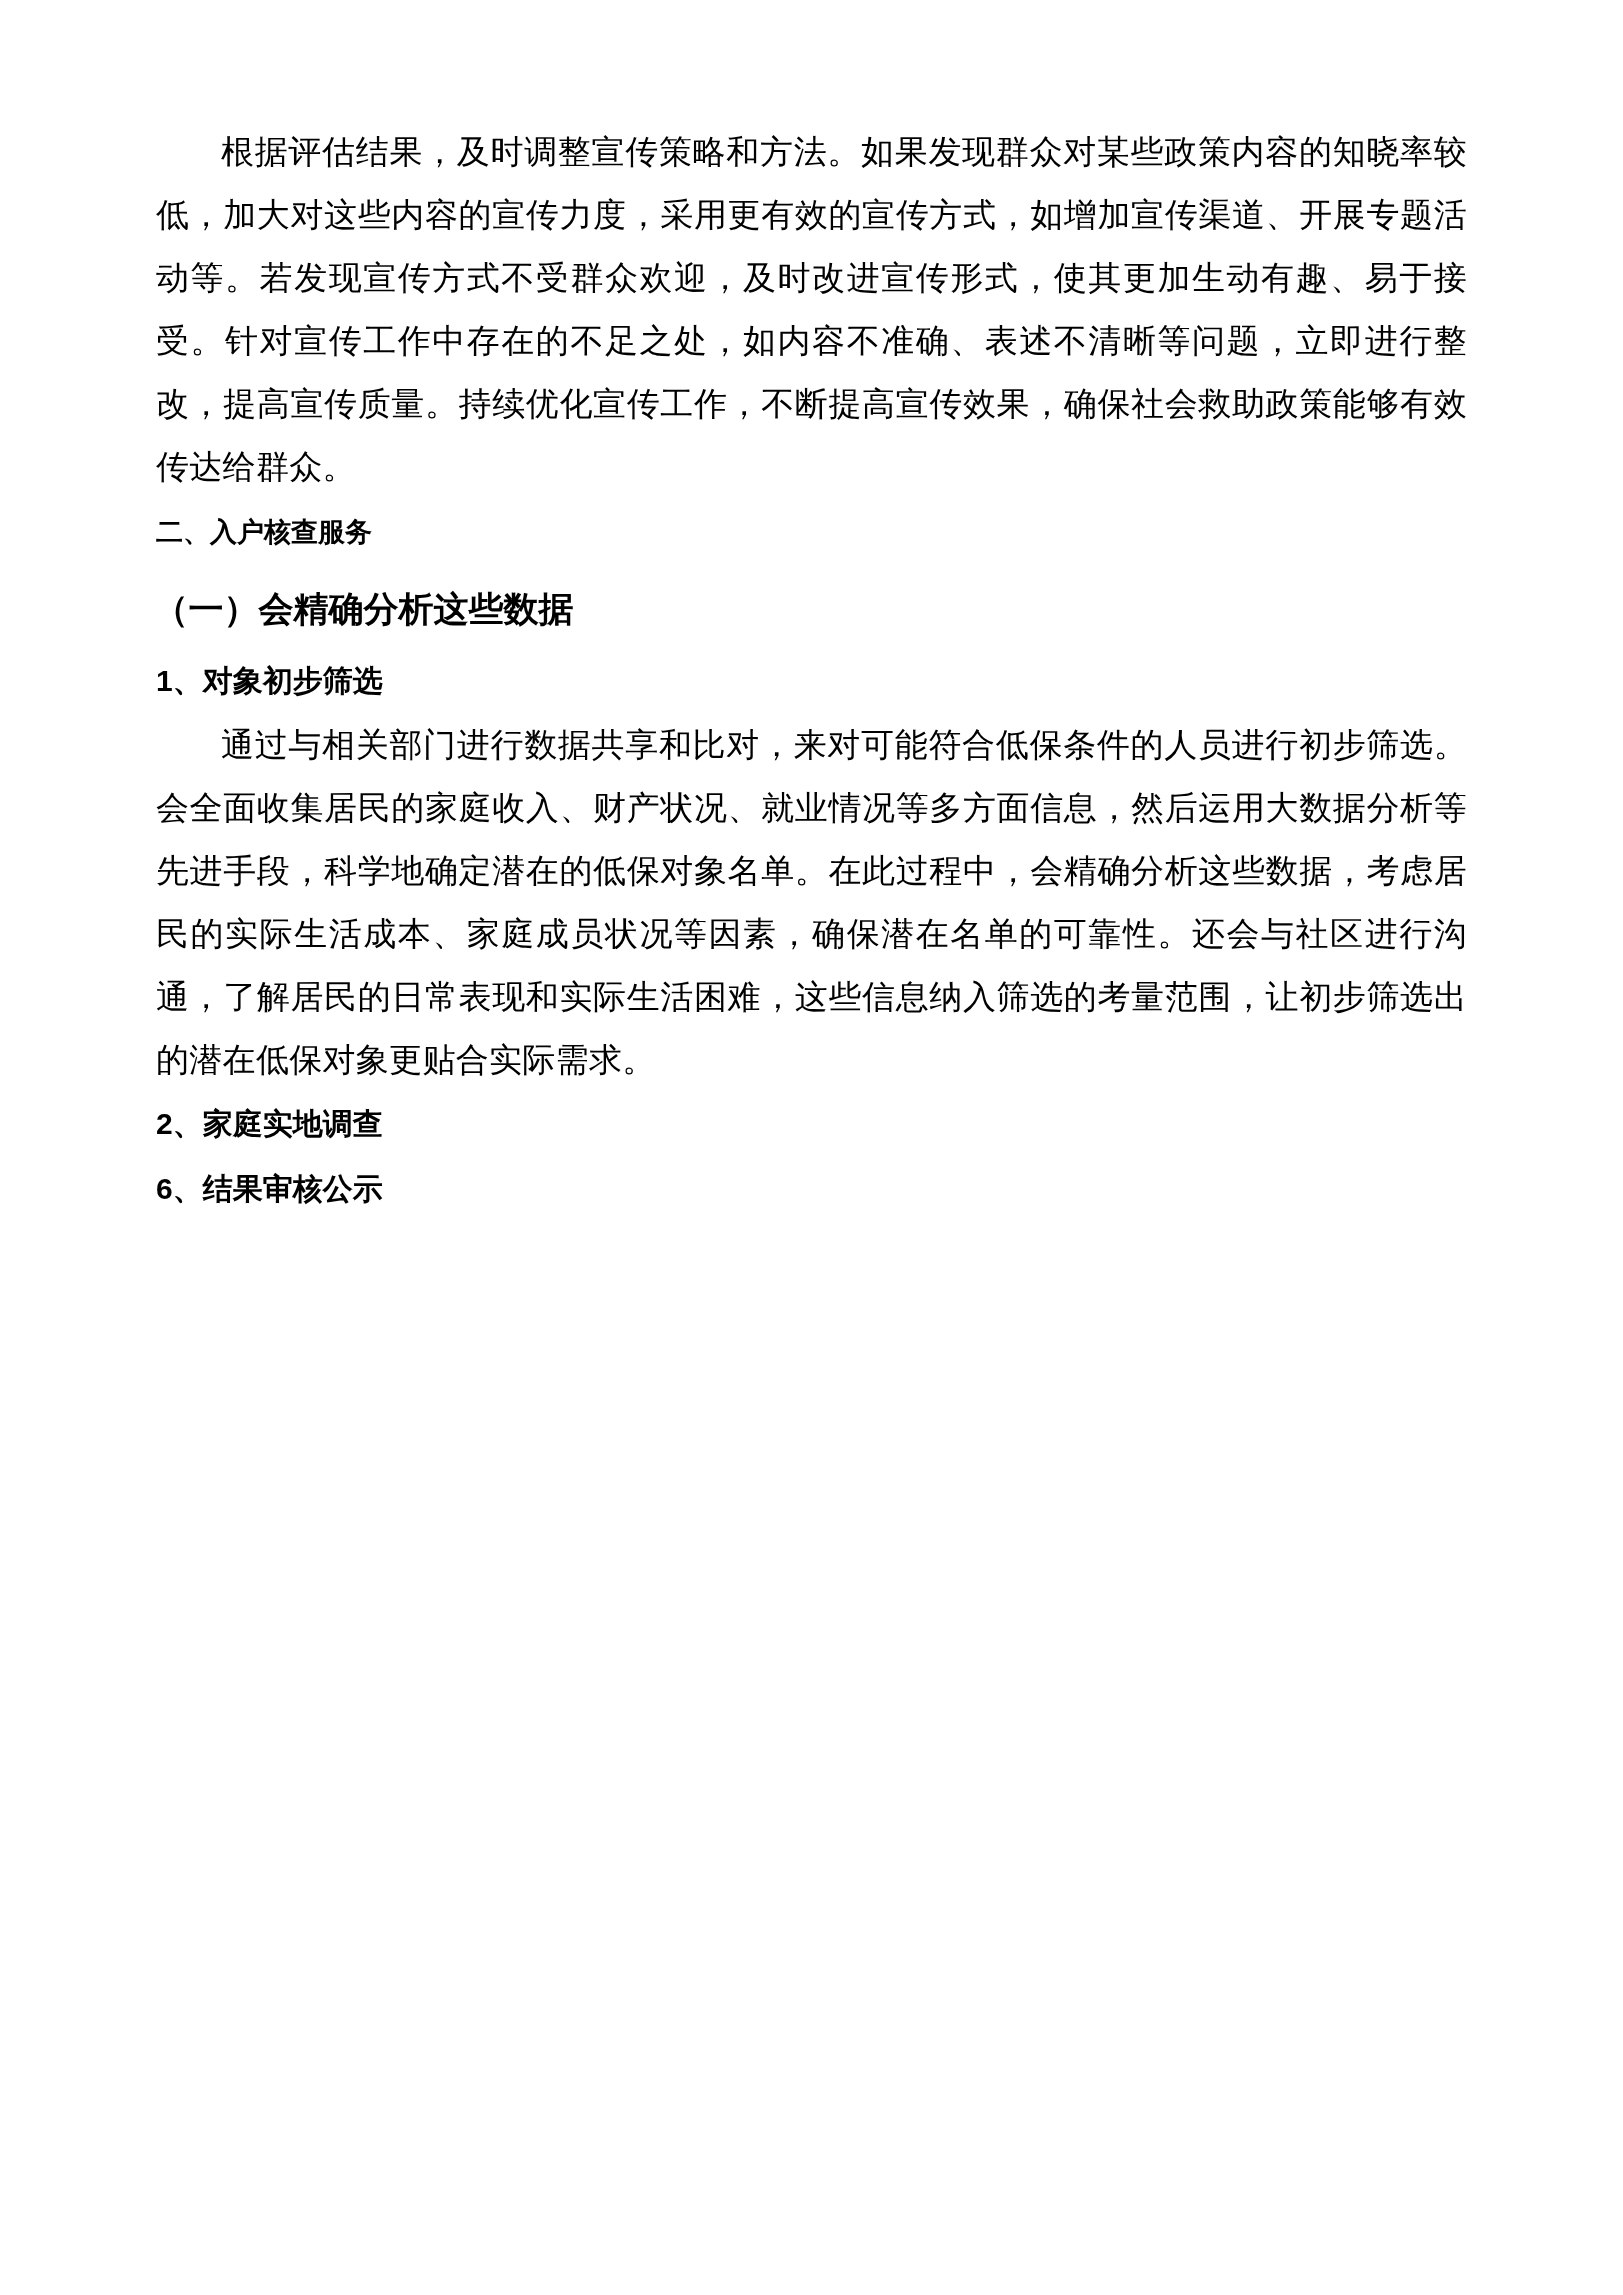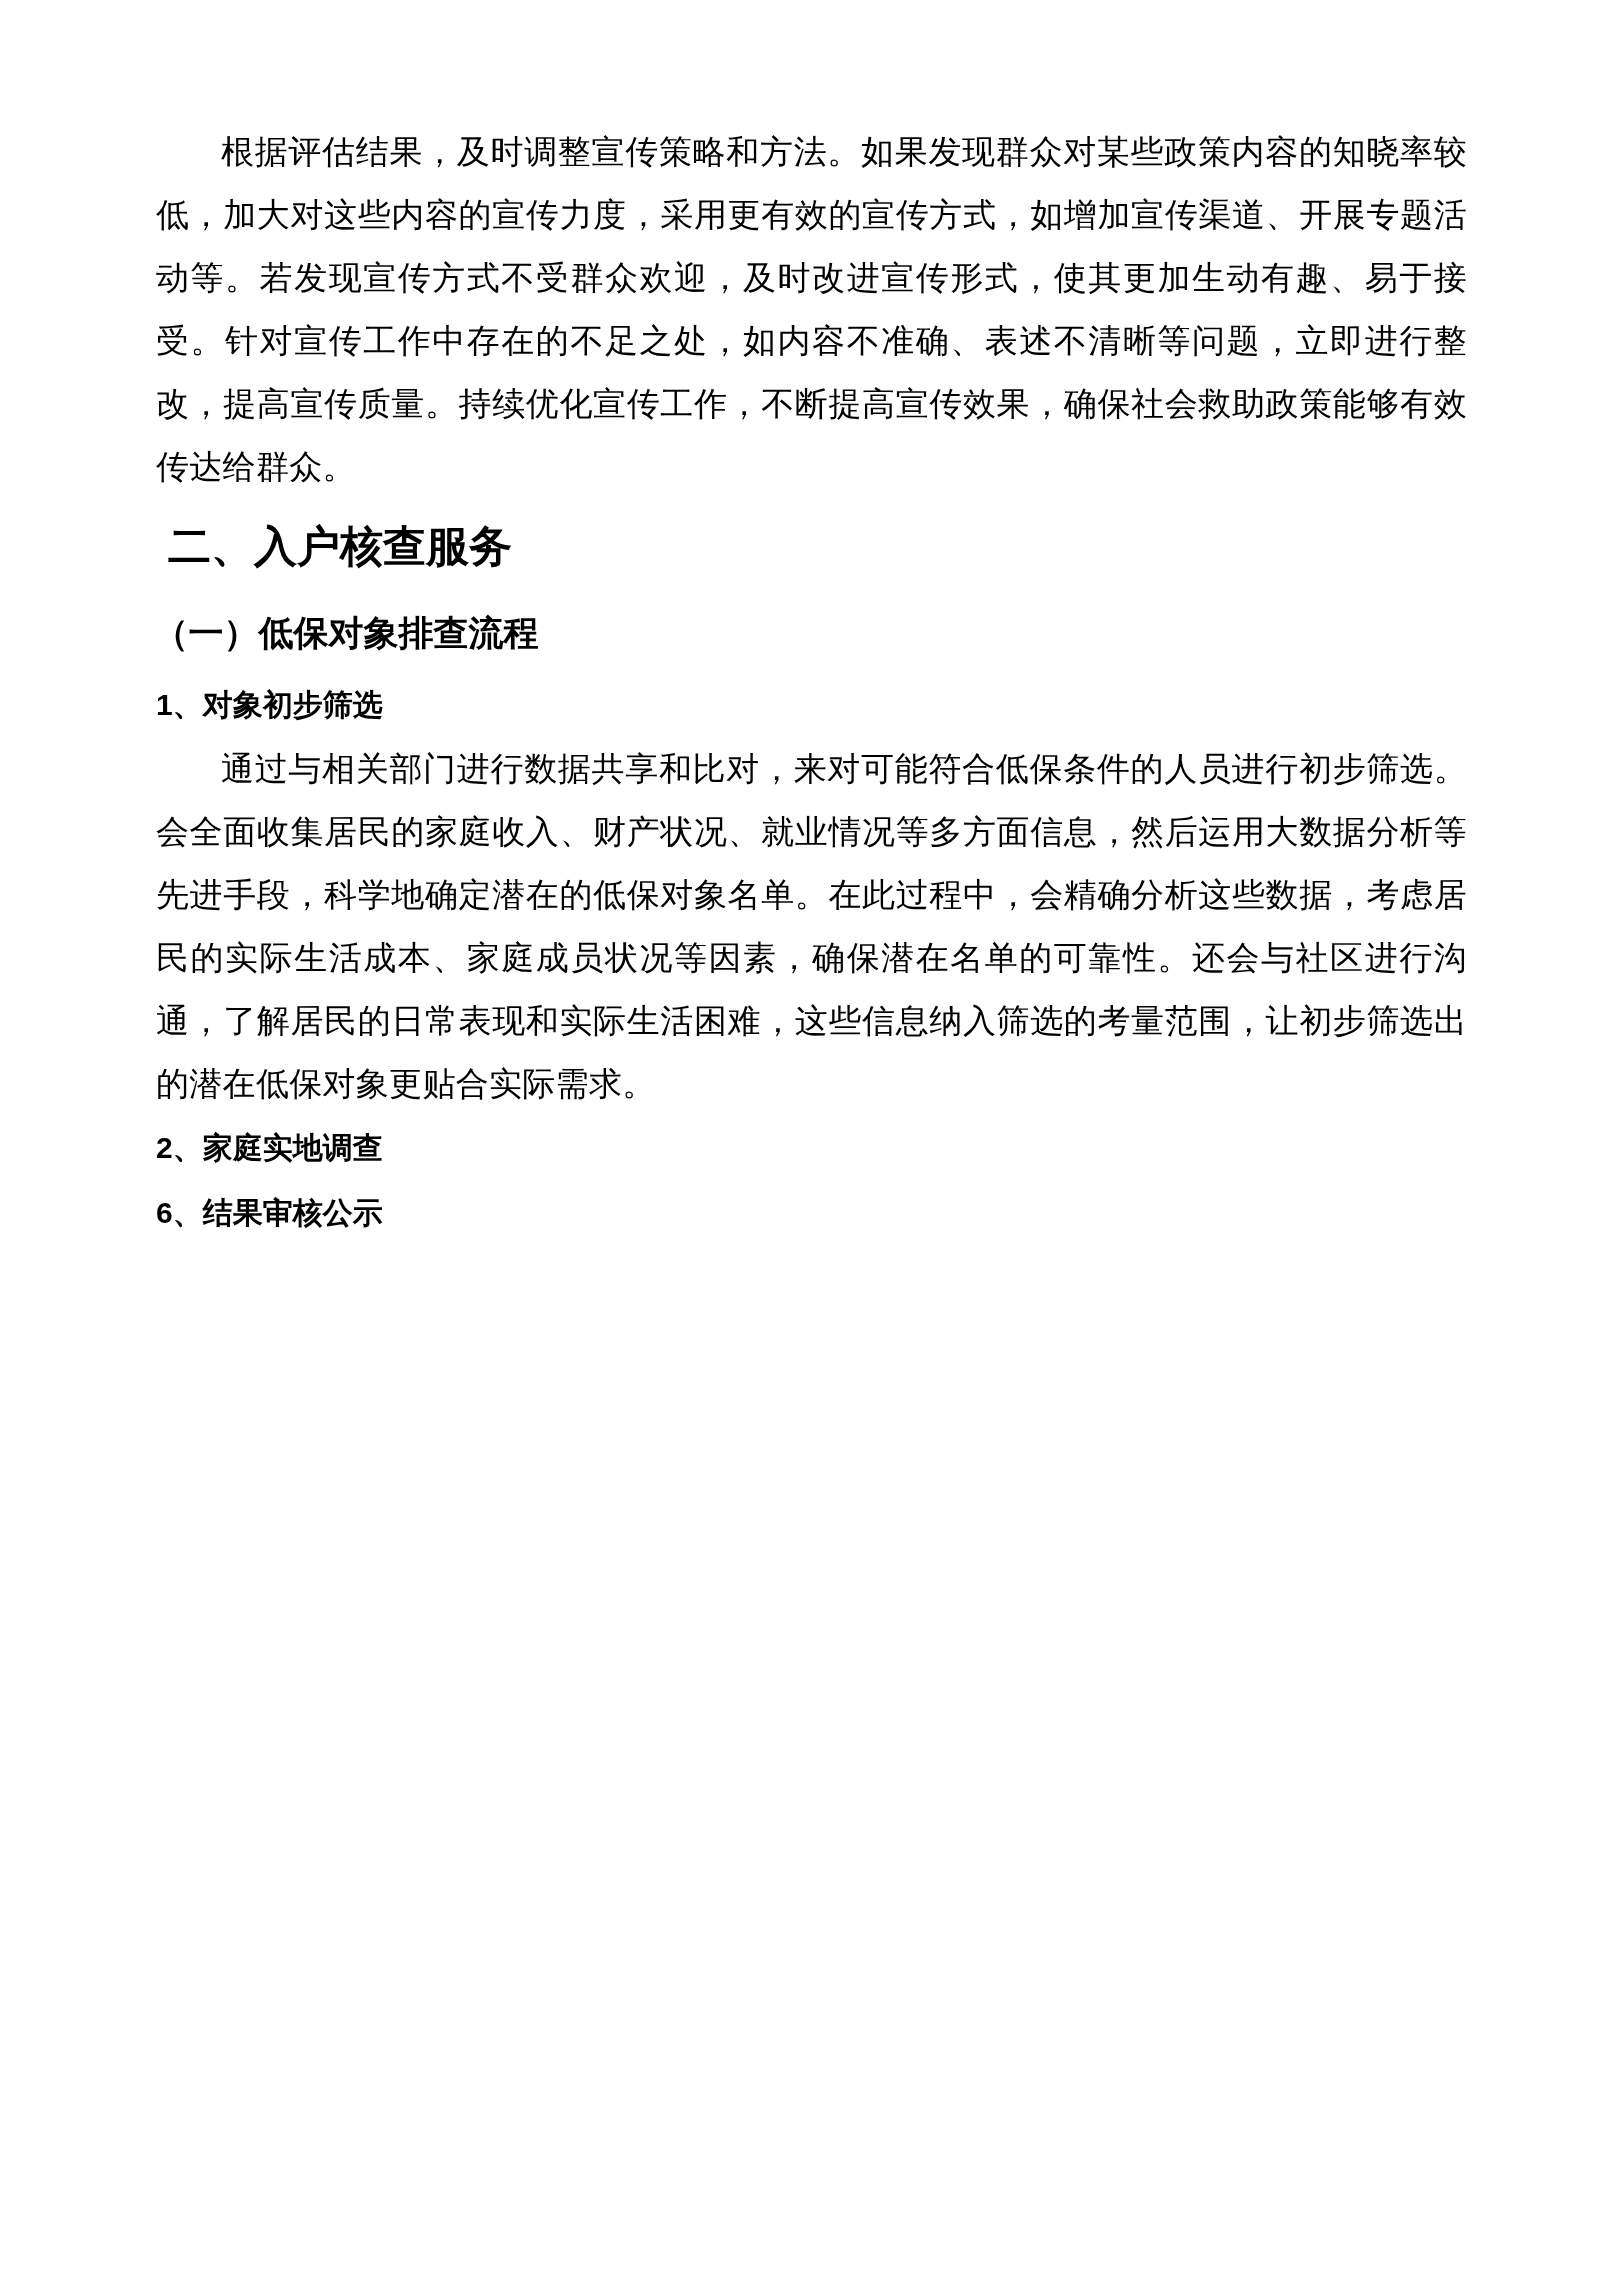--- a/index.html
+++ b/index.html
@@ -7,41 +7,41 @@
     .page {
       position: absolute; left: 156px; top: 120px; width: 1311px;
       font-family: "DejaVu Serif", "Liberation Serif", serif;
       color: #000000;
     }
     .p {
       font-size: 33px; line-height: 63px; text-align: justify;
       text-indent: 65px; margin: 0; letter-spacing: 0.3px;
     }
     .h1 {
-      font-family: Liberation Serif, serif;
-      font-weight: bold; font-size: 43px; line-height: 73px; margin: 12px;
+      font-family: Liberation Mono, monospace;
+      font-weight: bold; font-size: 27px; line-height: 73px; margin: 0;
     }
     .h2 {
       font-family: "DejaVu Sans", "Liberation Sans", sans-serif;
       font-weight: bold; font-size: 35px; line-height: 77px; margin: 0 0 0 -2.6px;
     }
     .h3 {
       font-family: Liberation Sans, sans-serif;
       font-weight: bold; font-size: 30px; line-height: 65px; margin: 0;
     }
   </style>
 </head>
 <body>
 
 <div class="page">
   <p class="p">根据评估结果，及时调整宣传策略和方法。如果发现群众对某些政策内容的知晓率较低，加大对这些内容的宣传力度，采用更有效的宣传方式，如增加宣传渠道、开展专题活动等。若发现宣传方式不受群众欢迎，及时改进宣传形式，使其更加生动有趣、易于接受。针对宣传工作中存在的不足之处，如内容不准确、表述不清晰等问题，立即进行整改，提高宣传质量。持续优化宣传工作，不断提高宣传效果，确保社会救助政策能够有效传达给群众。</p>
 
   <h1 class="h1">二、入户核查服务</h1>
 
-  <h2 class="h2">（一）低保对象排查流程</h2>
+  <h2 class="h2">（一）会精确分析这些数据</h2>
 
   <h3 class="h3">1、对象初步筛选</h3>
   <p class="p">通过与相关部门进行数据共享和比对，来对可能符合低保条件的人员进行初步筛选。会全面收集居民的家庭收入、财产状况、就业情况等多方面信息，然后运用大数据分析等先进手段，科学地确定潜在的低保对象名单。在此过程中，会精确分析这些数据，考虑居民的实际生活成本、家庭成员状况等因素，确保潜在名单的可靠性。还会与社区进行沟通，了解居民的日常表现和实际生活困难，这些信息纳入筛选的考量范围，让初步筛选出的潜在低保对象更贴合实际需求。</p>
 
   <h3 class="h3">2、家庭实地调查</h3>
 
   <h3 class="h3">6、结果审核公示</h3>
 </div>
 
 

